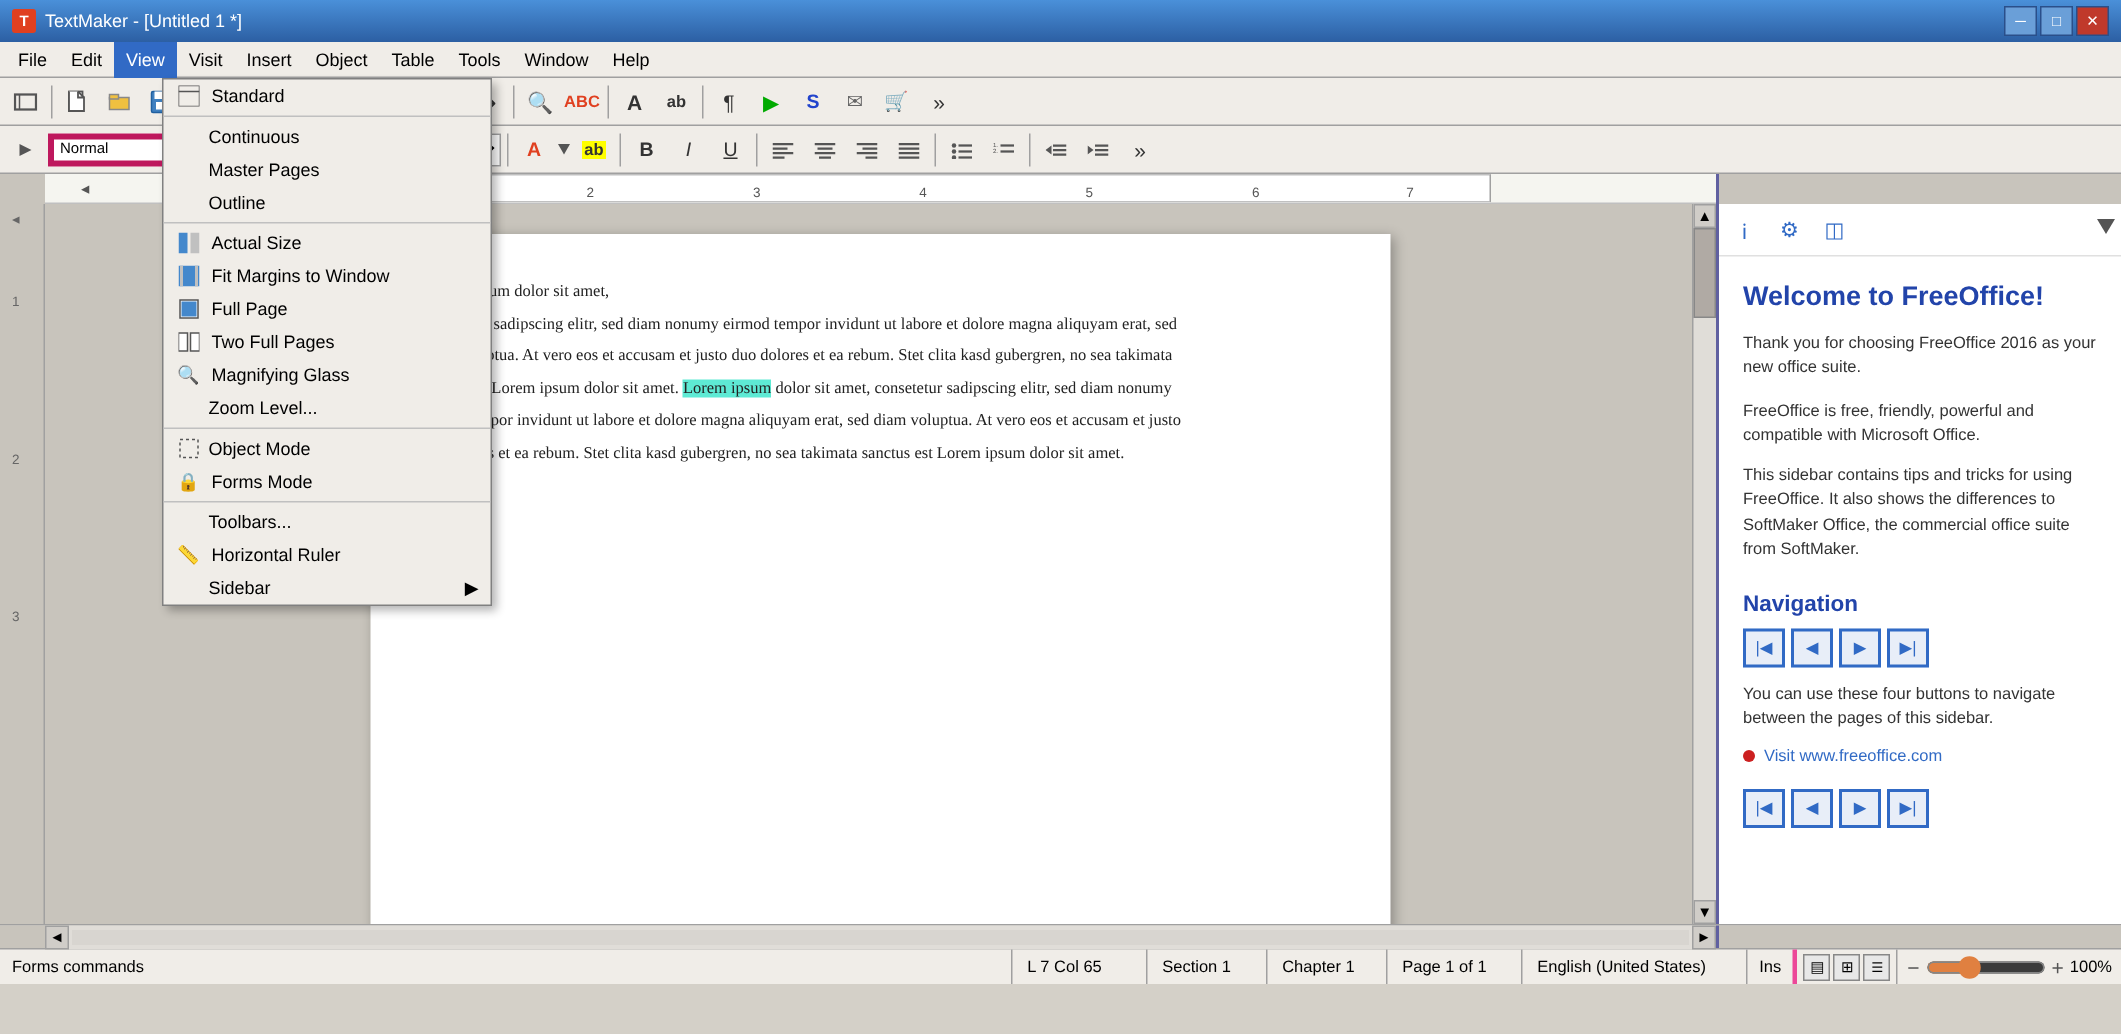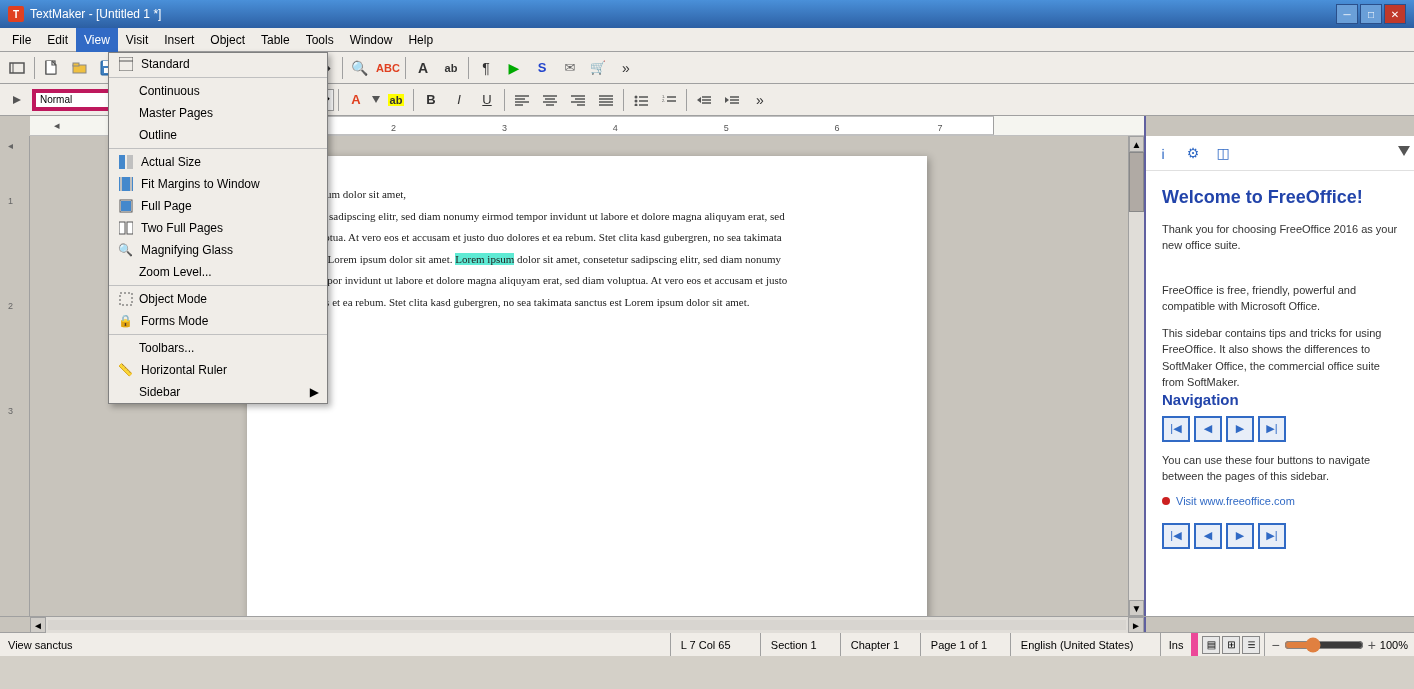--- a/index.html
+++ b/index.html
@@ -452,23 +452,23 @@
       <div class="sidebar-icon-btn">◫</div>
       <div style="margin-left:auto;">
         <svg width="12" height="12" viewBox="0 0 12 12" style="cursor:pointer;">
             <polygon points="0,0 12,0 6,10" fill="#555"></polygon>
           </svg>
       </div>
     </div>
 
     <div id="sidebar-content" style="flex:1; overflow-y:auto; padding:16px;">
       <div class="sidebar-title" style="color:#2244aa; font-size:18px; font-weight:bold; margin-bottom:12px; line-height:1.2;">Welcome to FreeOffice!</div>
-      <p class="sidebar-body" style="font-size:11px; color:#333; line-height:1.5; margin-bottom:28px;">Thank you for choosing FreeOffice 2016 as your new office suite.</p>
+      <p class="sidebar-body" style="font-size:11px; color:#333; line-height:1.5; margin-bottom:12px;">Thank you for choosing FreeOffice 2016 as your new office suite.</p>
       <p class="sidebar-body" style="font-size:11px; color:#333; line-height:1.5; margin-bottom:10px;">FreeOffice is free, friendly, powerful and compatible with Microsoft Office.</p>
-      <p class="sidebar-body" style="font-size:11px; color:#333; line-height:1.5; margin-bottom:0;">This sidebar contains tips and tricks for using FreeOffice. It also shows the differences to SoftMaker Office, the commercial office suite from SoftMaker.</p>
+      <p class="sidebar-body" style="font-size:11px; color:#333; line-height:1.5; margin-bottom:19px;">This sidebar contains tips and tricks for using FreeOffice. It also shows the differences to SoftMaker Office, the commercial office suite from SoftMaker.</p>
       <div class="sidebar-nav-title" style="color:#2244aa; font-size:15px; font-weight:bold; margin-bottom:8px;">Navigation</div>
       <div class="nav-buttons" style="display:flex; gap:4px; margin-bottom:10px;">
         <div class="nav-btn" style="width:28px;height:26px;border:2px solid #316ac5;background:#e8eef8;display:flex;align-items:center;justify-content:center;cursor:pointer;font-size:11px;color:#316ac5;">|◀</div>
         <div class="nav-btn" style="width:28px;height:26px;border:2px solid #316ac5;background:#e8eef8;display:flex;align-items:center;justify-content:center;cursor:pointer;font-size:11px;color:#316ac5;">◀</div>
         <div class="nav-btn" style="width:28px;height:26px;border:2px solid #316ac5;background:#e8eef8;display:flex;align-items:center;justify-content:center;cursor:pointer;font-size:11px;color:#316ac5;">▶</div>
         <div class="nav-btn" style="width:28px;height:26px;border:2px solid #316ac5;background:#e8eef8;display:flex;align-items:center;justify-content:center;cursor:pointer;font-size:11px;color:#316ac5;">▶|</div>
       </div>
       <p class="sidebar-body" style="font-size:11px; color:#333; line-height:1.5; margin-bottom:10px;">You can use these four buttons to navigate between the pages of this sidebar.</p>
 
       <div style="display:flex; align-items:center; gap:6px; margin-top:4px;">
@@ -491,27 +491,27 @@
   <div style="width:30px; background:#c8c4bc;"></div>
   <div style="flex:1; height:16px; background:#e0ddd8; display:flex; align-items:center;">
     <div style="width:16px;height:16px;background:#d0cdc8;border:1px solid #a0a0a0;display:flex;align-items:center;justify-content:center;font-size:10px;cursor:pointer;">◄</div>
     <div style="flex:1; height:10px; background:#d8d5d0; margin:0 2px;"></div>
     <div style="width:16px;height:16px;background:#d0cdc8;border:1px solid #a0a0a0;display:flex;align-items:center;justify-content:center;font-size:10px;cursor:pointer;">►</div>
   </div>
   <div style="width:270px; background:#c8c4bc; border-left:2px solid #6060a0;"></div>
 </div>
 
 <div id="status-bar" style="background:#f0ede8; height:24px; border-top:1px solid #a0a0a0; display:flex; align-items:center; font-size:11px; padding:0;">
-  <div class="status-segment status-main" style="padding:0 8px; border-right:1px solid #a0a0a0; height:100%; display:flex; align-items:center; flex:1;">View sanctus</div>
+  <div class="status-segment status-main" style="padding:0 8px; border-right:1px solid #a0a0a0; height:100%; display:flex; align-items:center; flex:1;">Forms commands</div>
   <div class="status-segment" style="padding:0 10px; border-right:1px solid #a0a0a0; height:100%; display:flex; align-items:center; min-width:90px;">L 7 Col 65</div>
   <div class="status-segment" style="padding:0 10px; border-right:1px solid #a0a0a0; height:100%; display:flex; align-items:center; min-width:80px;">Section 1</div>
   <div class="status-segment" style="padding:0 10px; border-right:1px solid #a0a0a0; height:100%; display:flex; align-items:center; min-width:80px;">Chapter 1</div>
   <div class="status-segment" style="padding:0 10px; border-right:1px solid #a0a0a0; height:100%; display:flex; align-items:center; min-width:90px;">Page 1 of 1</div>
   <div class="status-segment" style="padding:0 10px; border-right:1px solid #a0a0a0; height:100%; display:flex; align-items:center; min-width:150px;">English (United States)</div>
-  <div class="status-segment" style="padding:0 8px; border-right:7px solid #ec4899; height:100%; display:flex; align-items:center;">Ins</div>
+  <div class="status-segment" style="padding:0 8px; border-right:3px solid #ec4899; height:100%; display:flex; align-items:center;">Ins</div>
 
   <div style="padding:0 4px; display:flex; align-items:center; gap:2px; border-right:1px solid #a0a0a0; height:100%;">
     <div style="width:18px;height:18px;border:1px solid #888;background:#e8e8e8;display:flex;align-items:center;justify-content:center;cursor:pointer;font-size:10px;">▤</div>
     <div style="width:18px;height:18px;border:1px solid #888;background:#e8e8e8;display:flex;align-items:center;justify-content:center;cursor:pointer;font-size:10px;">⊞</div>
     <div style="width:18px;height:18px;border:1px solid #888;background:#e8e8e8;display:flex;align-items:center;justify-content:center;cursor:pointer;font-size:9px;">☰</div>
   </div>
 
   <div style="padding:0 6px; display:flex; align-items:center; gap:4px; height:100%;">
     <div style="font-size:14px;cursor:pointer;color:#555;">−</div>
     <input type="range" min="50" max="200" value="100" style="width: 80px; accent-color: rgb(224, 128, 64);">

